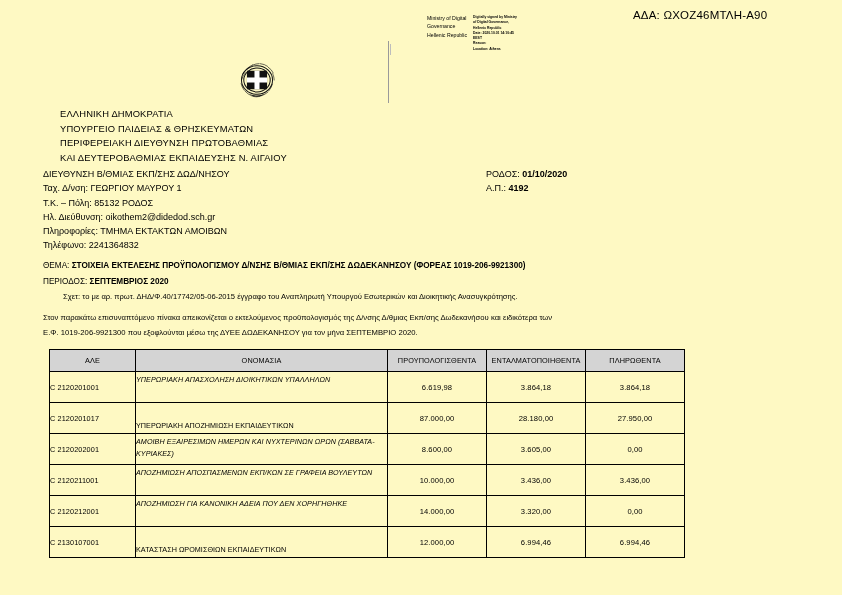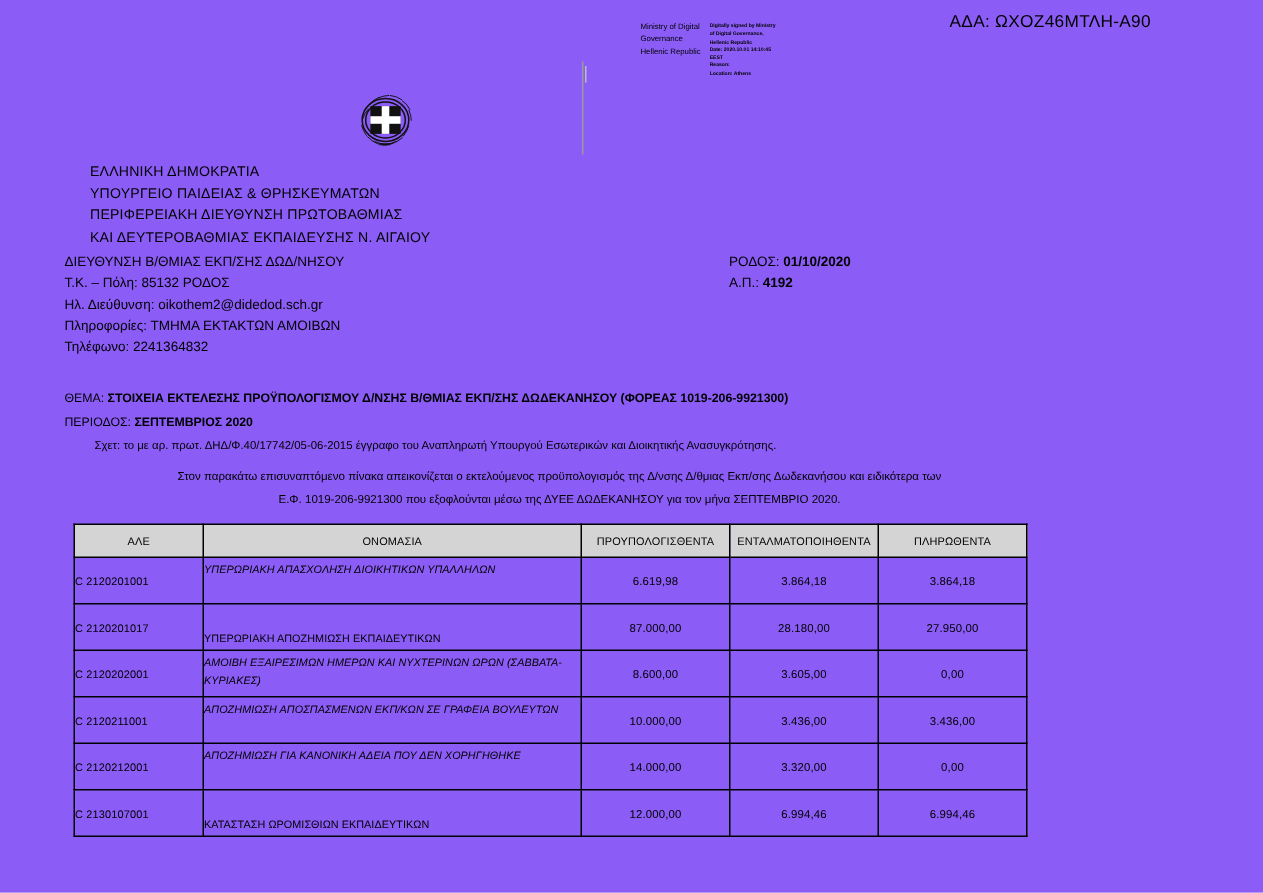--- a/index.html
+++ b/index.html
@@ -12,21 +12,21 @@
     height: 595px;
     position: relative;
     font-family: "Liberation Sans", sans-serif;
     color: #000000;
     overflow: hidden;
   }
 
   .page {
     position: absolute;
     inset: 0;
-    background: #8b5cf6;
+    background: #fef9c3;
   }
 
   
   .ada-number {
     position: absolute;
     top: 9px;
     left: 633px;
     font-size: 11.5px;
     letter-spacing: .2px;
     white-space: nowrap;
@@ -129,21 +129,21 @@
 
   
   .intro {
     position: absolute;
     left: 43px;
     top: 310px;
     width: 660px;
     font-size: 7.7px;
     line-height: 15.4px;
   }
-  .intro .ln { white-space: nowrap; display: block; text-align: center; }
+  .intro .ln { white-space: nowrap; display: block; }
 
   
   .tbl {
     position: absolute;
     left: 49px;
     top: 349px;
     border-collapse: collapse;
     table-layout: fixed;
     width: 635px;
   }
@@ -247,20 +247,21 @@
 
   <div class="org-header">
     <div>ΕΛΛΗΝΙΚΗ ΔΗΜΟΚΡΑΤΙΑ</div>
     <div>ΥΠΟΥΡΓΕΙΟ ΠΑΙΔΕΙΑΣ &amp; ΘΡΗΣΚΕΥΜΑΤΩΝ</div>
     <div>ΠΕΡΙΦΕΡΕΙΑΚΗ ΔΙΕΥΘΥΝΣΗ ΠΡΩΤΟΒΑΘΜΙΑΣ</div>
     <div>ΚΑΙ ΔΕΥΤΕΡΟΒΑΘΜΙΑΣ ΕΚΠΑΙΔΕΥΣΗΣ Ν. ΑΙΓΑΙΟΥ</div>
   </div>
 
   <div class="addr">
     <div>ΔΙΕΥΘΥΝΣΗ Β/ΘΜΙΑΣ ΕΚΠ/ΣΗΣ ΔΩΔ/ΝΗΣΟΥ</div>
+    <div>Ταχ. Δ/νση:  ΓΕΩΡΓΙΟΥ ΜΑΥΡΟΥ 1</div>
     <div>Τ.Κ. – Πόλη: 85132 ΡΟΔΟΣ</div>
     <div>Ηλ. Διεύθυνση: oikothem2@didedod.sch.gr</div>
     <div>Πληροφορίες: ΤΜΗΜΑ ΕΚΤΑΚΤΩΝ ΑΜΟΙΒΩΝ</div>
     <div>Τηλέφωνο: 2241364832</div>
   </div>
 
   <div class="meta">
     <div>
       <span>ΡΟΔΟΣ: </span><b>01/10/2020</b>
     </div>

